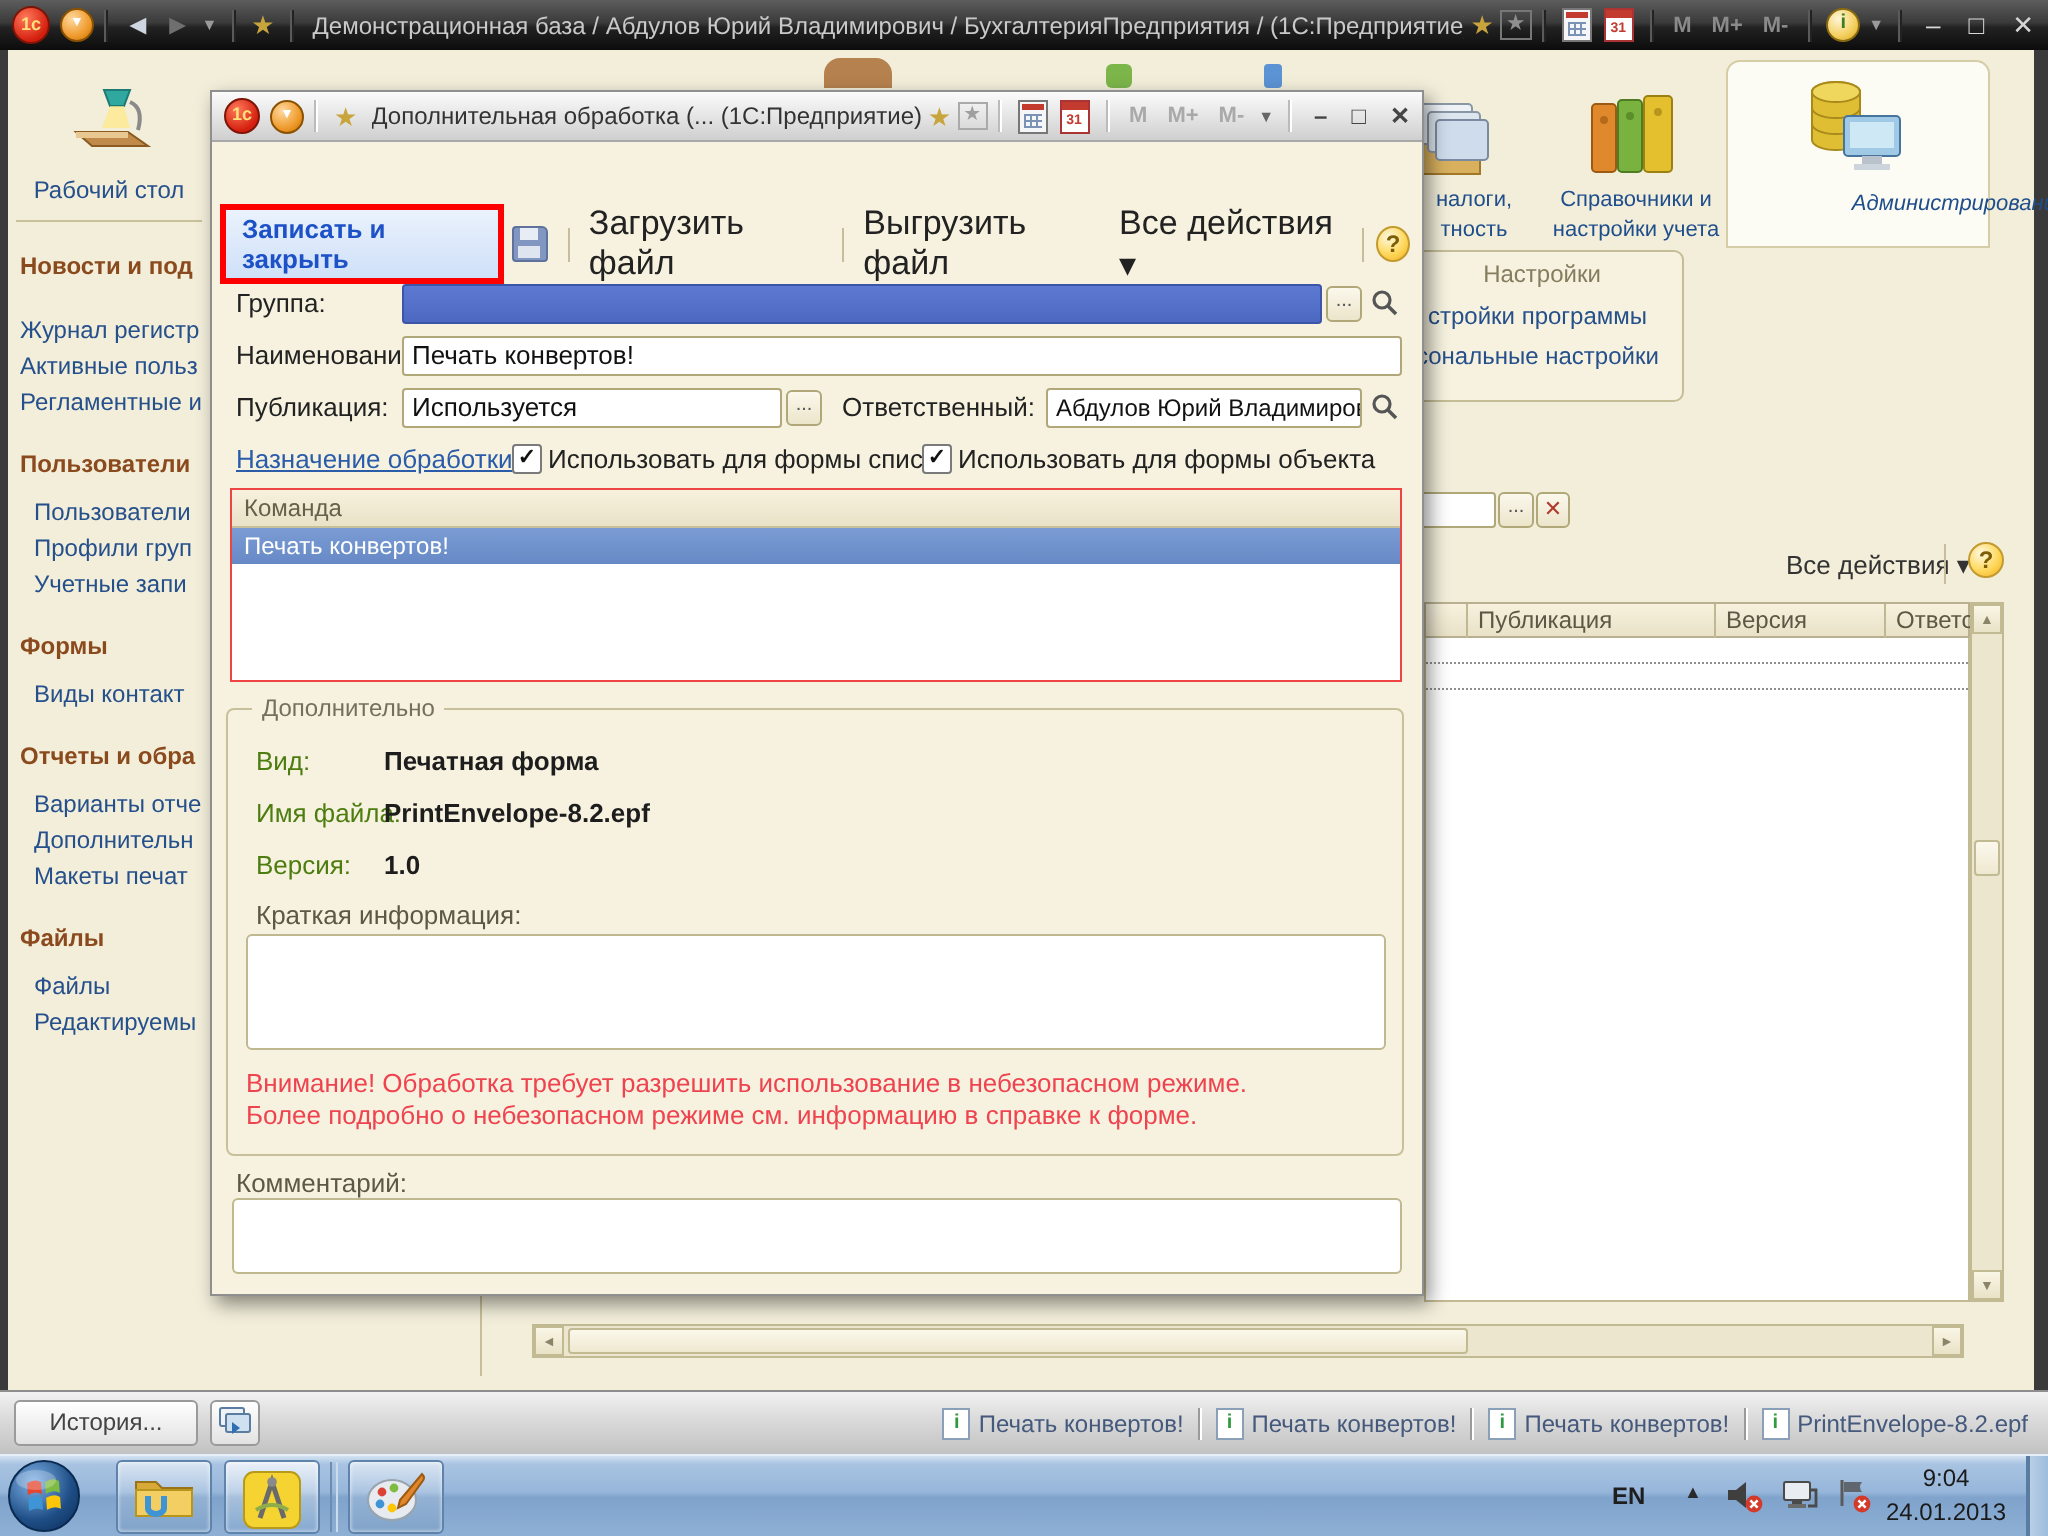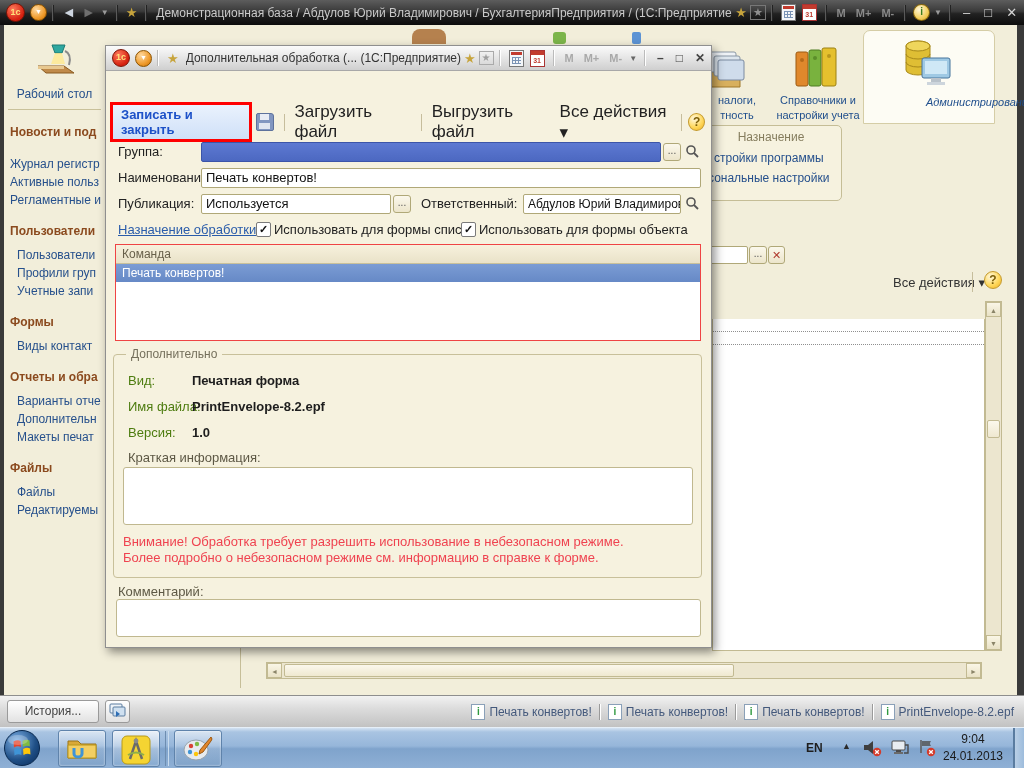--- a/index.html
+++ b/index.html
@@ -235,35 +235,40 @@
       <rect x="25" y="23" width="22" height="13" fill="#cfe8f6"></rect>
       <rect x="31" y="40" width="10" height="4" fill="#b9c2ca"></rect>
         <rect x="27" y="44" width="18" height="3" fill="#cdd5dc"></rect>
     </svg>
   </div>
   <div class="abs tab-label" style="left:918px;top:95px;width:124px;z-index:2;font-style:italic;">
     <div>Администрирование</div>
   </div>
 
   <div class="abs panel" style="left:700px;top:125px;width:140px;height:74px;z-index:2;">
-    <div style="text-align:center;font-size:12px;color:#857d5e;margin-top:4px;">Назначение</div>
+    <div style="text-align:center;font-size:12px;color:#857d5e;margin-top:4px;">Настройки</div>
     <div class="link-blue" style="margin:7px 0 0 13px;">стройки программы</div>
     <div class="link-blue" style="margin:6px 0 0 7px;">сональные настройки</div>
   </div>
 
   <div class="abs" style="left:600px;top:246px;width:148px;height:18px;background:#fff;border:1px solid #b0a878;border-radius:2px;z-index:2;box-sizing:border-box;"></div>
   <div class="abs mini-btn" style="left:749px;top:246px;width:18px;height:18px;line-height:14px;z-index:2;">...</div>
   <div class="abs mini-btn" style="left:768px;top:246px;width:17px;height:18px;line-height:17px;color:#b03a2e;font-size:11px;z-index:2;">✕</div>
 
   <div class="abs" style="left:893px;top:275px;font-size:13px;color:#333;z-index:2;white-space:nowrap;">
     <span>Все действия</span> <span>▾</span>
   </div>
   <div class="abs" style="left:972px;top:272px;width:1px;height:20px;background:#c6bd9c;z-index:2;"></div>
   <div class="abs help-btn" style="left:984px;top:271px;z-index:2;">?</div>
 
+  <div class="abs" style="left:712px;top:301px;width:273px;height:18px;background:linear-gradient(#f7f1dd,#e9e2c8);border:1px solid #b8b091;z-index:2;box-sizing:border-box;">
+    <div class="th-cell" style="left:20px;width:122px;">Публикация</div>
+    <div class="th-cell" style="left:144px;width:84px;">Версия</div>
+    <div class="th-cell" style="left:229px;width:43px;">Ответс</div>
+  </div>
 
   <div class="abs" style="left:712px;top:319px;width:273px;height:332px;background:#fff;border:1px solid #c2ba92;border-top:none;z-index:2;box-sizing:border-box;">
     <div class="dotline" style="top:12px;"></div>
     <div class="dotline" style="top:25px;"></div>
   </div>
 
   <div class="abs sb-track" style="left:985px;top:301px;width:17px;height:350px;z-index:2;">
     <div class="sb-btn" style="left:0;top:0;width:15px;height:15px;line-height:15px;">▲</div>
     <div class="sb-thumb" style="left:1px;top:118px;width:13px;height:18px;"></div>
     <div class="sb-btn" style="left:0;bottom:0;width:15px;height:15px;line-height:15px;">▼</div>

